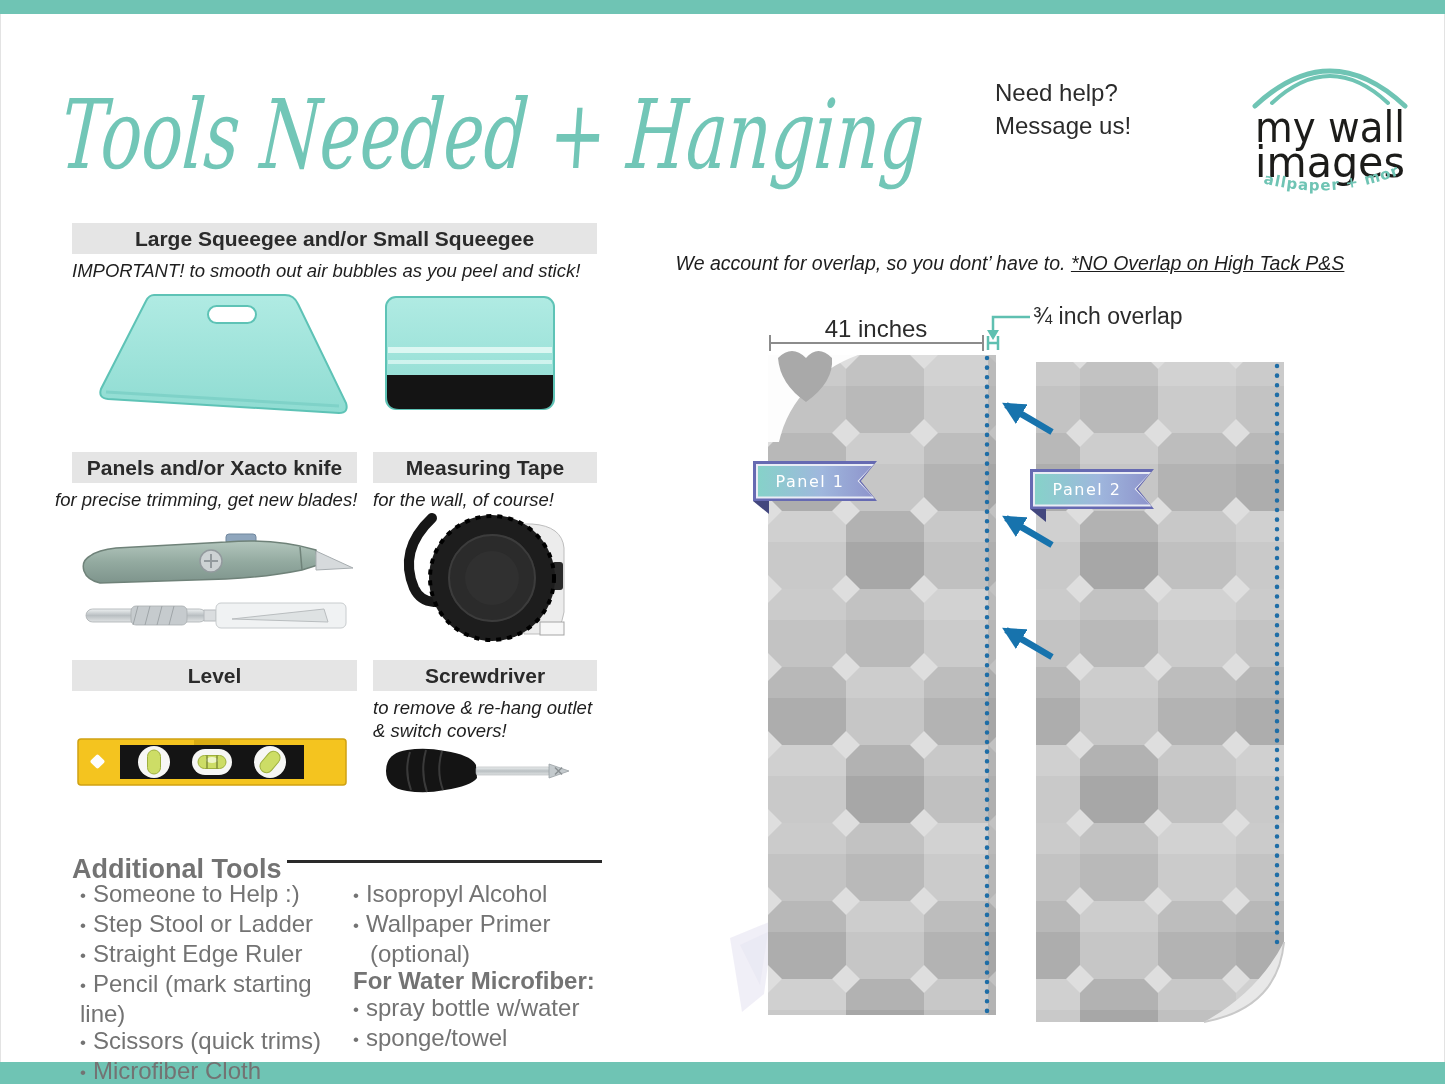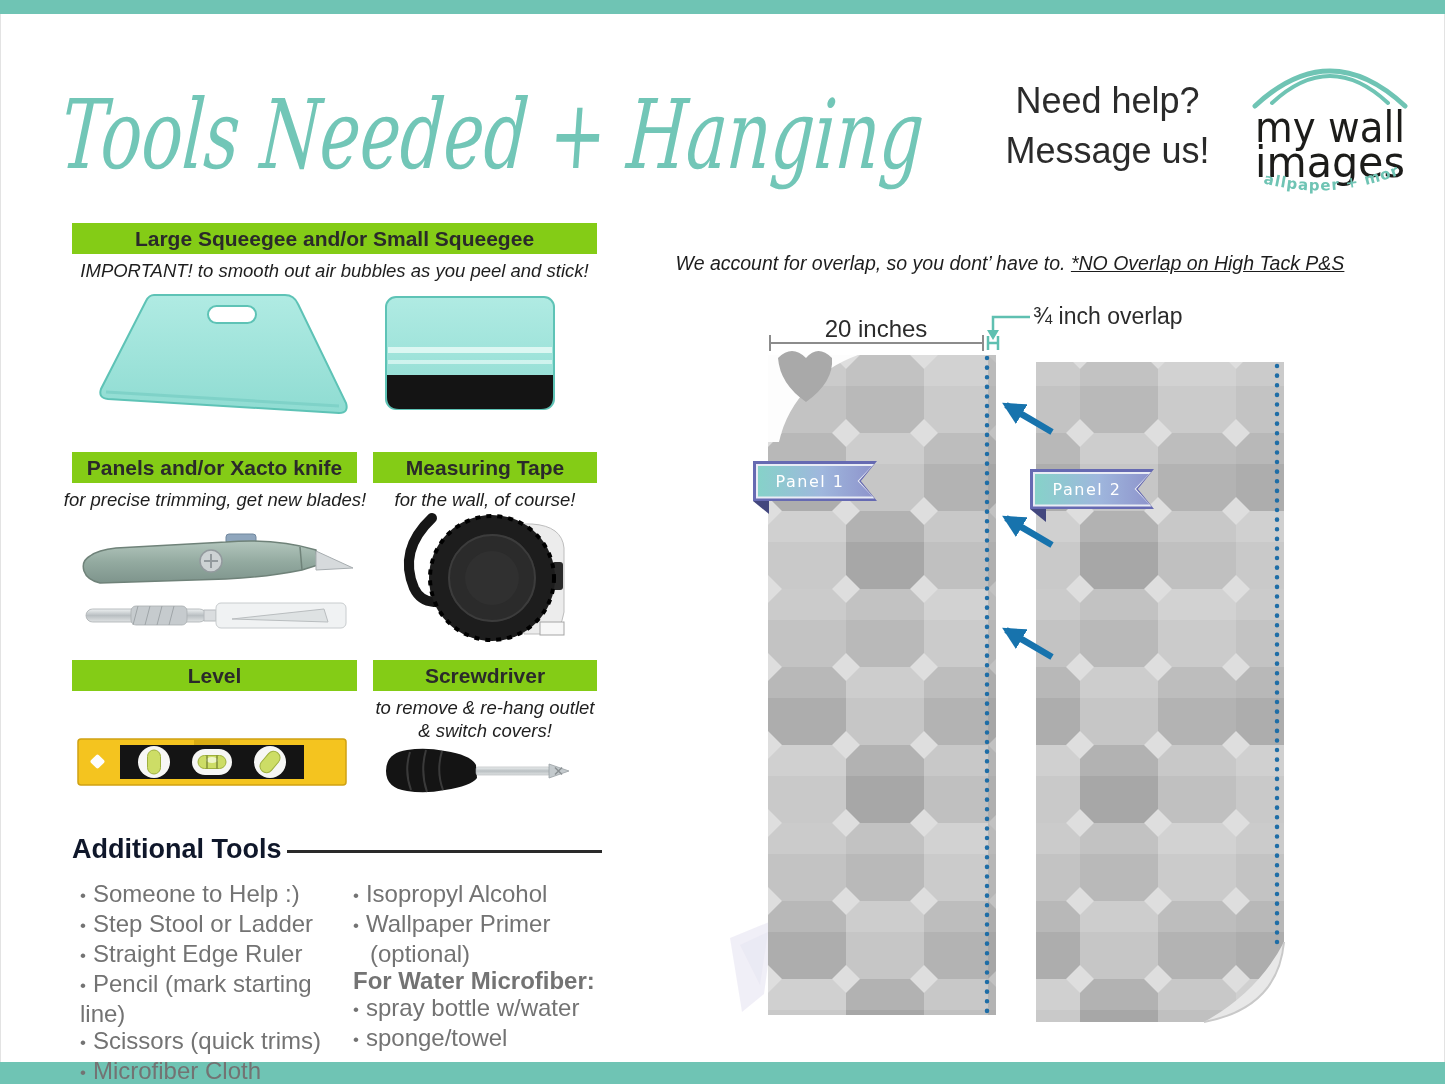--- a/index.html
+++ b/index.html
@@ -10,31 +10,31 @@
   }
   .abs{position:absolute;}
   
   .bar{left:0;width:1445px;background:#6fc4b4;}
   .bar.top{top:0;height:14px;}
   .bar.bottom{top:1062px;height:22px;}
   
   .title-svg{left:62px;top:42px;}
   .title-svg text{font-family:"DejaVu Serif",serif;font-style:italic;fill:#72c6b7;}
   
-  .help{left:995px;top:76px;width:225px;text-align:center;font-size:36px;line-height:1.38;color:#2b2b2b;}
+  .help{left:995px;top:76px;width:225px;font-size:24px;line-height:1.38;color:#2b2b2b;}
   
   .logo-svg{left:1243px;top:48px;}
   .logo-words{font-family:"DejaVu Sans",sans-serif;fill:#1c1c1a;}
   .logo-tag{font-family:"DejaVu Sans",sans-serif;font-weight:bold;fill:#6fc4b4;letter-spacing:1px;}
   
-  .secbar{background:#84cc16;height:31px;line-height:31px;text-align:center;font-weight:bold;font-size:21px;color:#2a2a2a;}
-  .caption{font-style:italic;font-size:18.5px;text-align:center;color:#1e1e1e;line-height:1.22;}
+  .secbar{background:#e5e5e5;height:31px;line-height:31px;text-align:center;font-weight:bold;font-size:21px;color:#2a2a2a;}
+  .caption{font-style:italic;font-size:18.5px;color:#1e1e1e;line-height:1.22;}
   
   .addl-head{left:72px;top:834px;width:530px;display:flex;align-items:center;}
-  .addl-head .t{font-weight:bold;font-size:27px;color:#0f172a;white-space:nowrap;}
+  .addl-head .t{font-weight:bold;font-size:27px;color:#737373;white-space:nowrap;margin-top:20px;}
   .addl-head .rule{flex:1;height:3px;background:#2a2a2a;margin-left:6px;margin-top:4px;}
   ul.tools{list-style:none;margin:8px;padding:0;font-size:24px;line-height:27px;color:#737373;}
   ul.tools li.b::before{content:"•";margin-right:7px;font-size:17px;position:relative;top:-1px;}
   ul.tools li.ind{padding-left:17px;}
   ul.tools li.bold{font-weight:bold;}
   
   .hang-head{left:645px;top:223px;width:730px;text-align:center;font-weight:bold;font-size:20.5px;letter-spacing:-0.1px;color:#1d1d1d;white-space:nowrap;}
   .hang-sub{left:645px;top:252px;width:730px;text-align:center;font-style:italic;font-size:19.5px;color:#1d1d1d;white-space:nowrap;}
   .hang-sub .u{text-decoration:underline;}
   
@@ -270,21 +270,21 @@
     </g>
     <polygon points="287,40 299,40 293,50" fill="#5fc0b1"></polygon>
 
     <g stroke="#1773ad" stroke-width="6.5">
       <line x1="352" y1="142" x2="306" y2="115" marker-end="url(#ah)"></line>
       <line x1="352" y1="255" x2="306" y2="228" marker-end="url(#ah)"></line>
       <line x1="352" y1="367" x2="306" y2="340" marker-end="url(#ah)"></line>
     </g>
   </svg>
 
-  <div class="abs measure-label">20 inches</div>
+  <div class="abs measure-label">41 inches</div>
   <div class="abs overlap-label">¾ inch overlap</div>
 
   <div class="abs ribbon" style="left:753px;top:461px;">
     <div class="layer"></div>
     <div class="layer mid"></div>
     <div class="layer inner">Panel 1</div>
     <div class="fold"></div>
   </div>
   <div class="abs ribbon" style="left:1030px;top:469px;">
     <div class="layer"></div>

